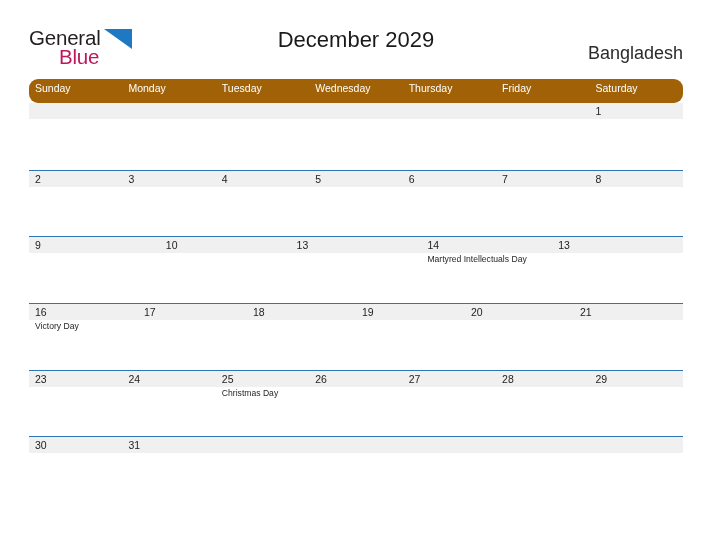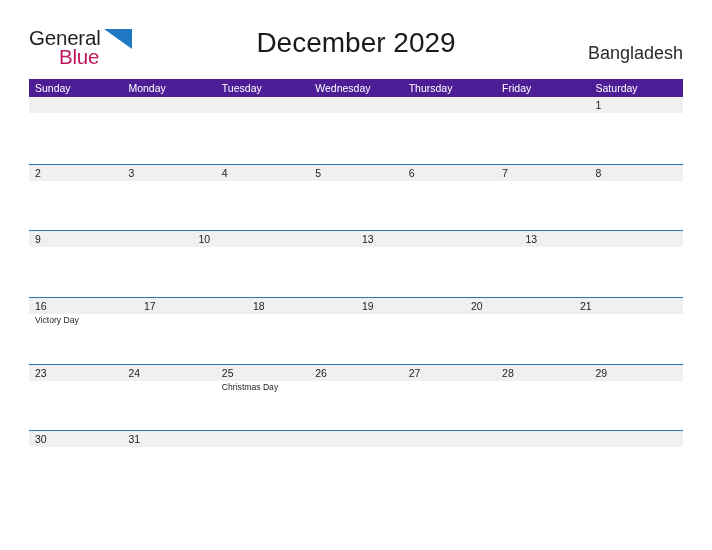--- a/index.html
+++ b/index.html
@@ -63,21 +63,21 @@
     height: 22px;
   }
   .logo-flag svg { display: block; }
 
   .cal-title {
     position: absolute;
     left: 0;
     right: 0;
     top: 1px;
     text-align: center;
-    font-size: 28px;
+    font-size: 22px;
     font-weight: normal;
     color: #1a1a1a;
     letter-spacing: 0px;
     font-family: "Liberation Sans", sans-serif;
   }
   .country {
     position: absolute;
     right: 0;
     top: 17px;
     font-size: 18px;
@@ -87,22 +87,23 @@
 
   
   .calendar {
     position: absolute;
     left: 29px;
     top: 79px;
     width: 654px;
   }
   .weekday-row {
     display: flex;
-    background: #4c1d95;
-    height: 18px;
+    background: #a16207;
+    height: 24px;
+    border-radius: 9px;
   }
   .weekday {
     flex: 1 1 0;
     color: #ffffff;
     font-size: 10.5px;
     line-height: 18px;
     padding-left: 6px;
     box-sizing: border-box;
     font-family: "Liberation Sans", sans-serif;
   }
@@ -265,20 +266,26 @@
             </div>
             <div class="cell">
               <div class="date-num">10</div>
               <div class="events"></div>
             </div>
             <div class="cell">
               <div class="date-num">13</div>
               <div class="events"></div>
             </div>
             <div class="cell">
+              <div class="date-num">14</div>
+              <div class="events">
+                <div class="event">Martyred Intellectuals Day</div>
+              </div>
+            </div>
+            <div class="cell">
               <div class="date-num">13</div>
               <div class="events"></div>
             </div>
           </div>
         </div>
         <div class="week-row">
           <div class="date-band"></div>
           <div class="cells">
             <div class="cell">
               <div class="date-num">16</div>

